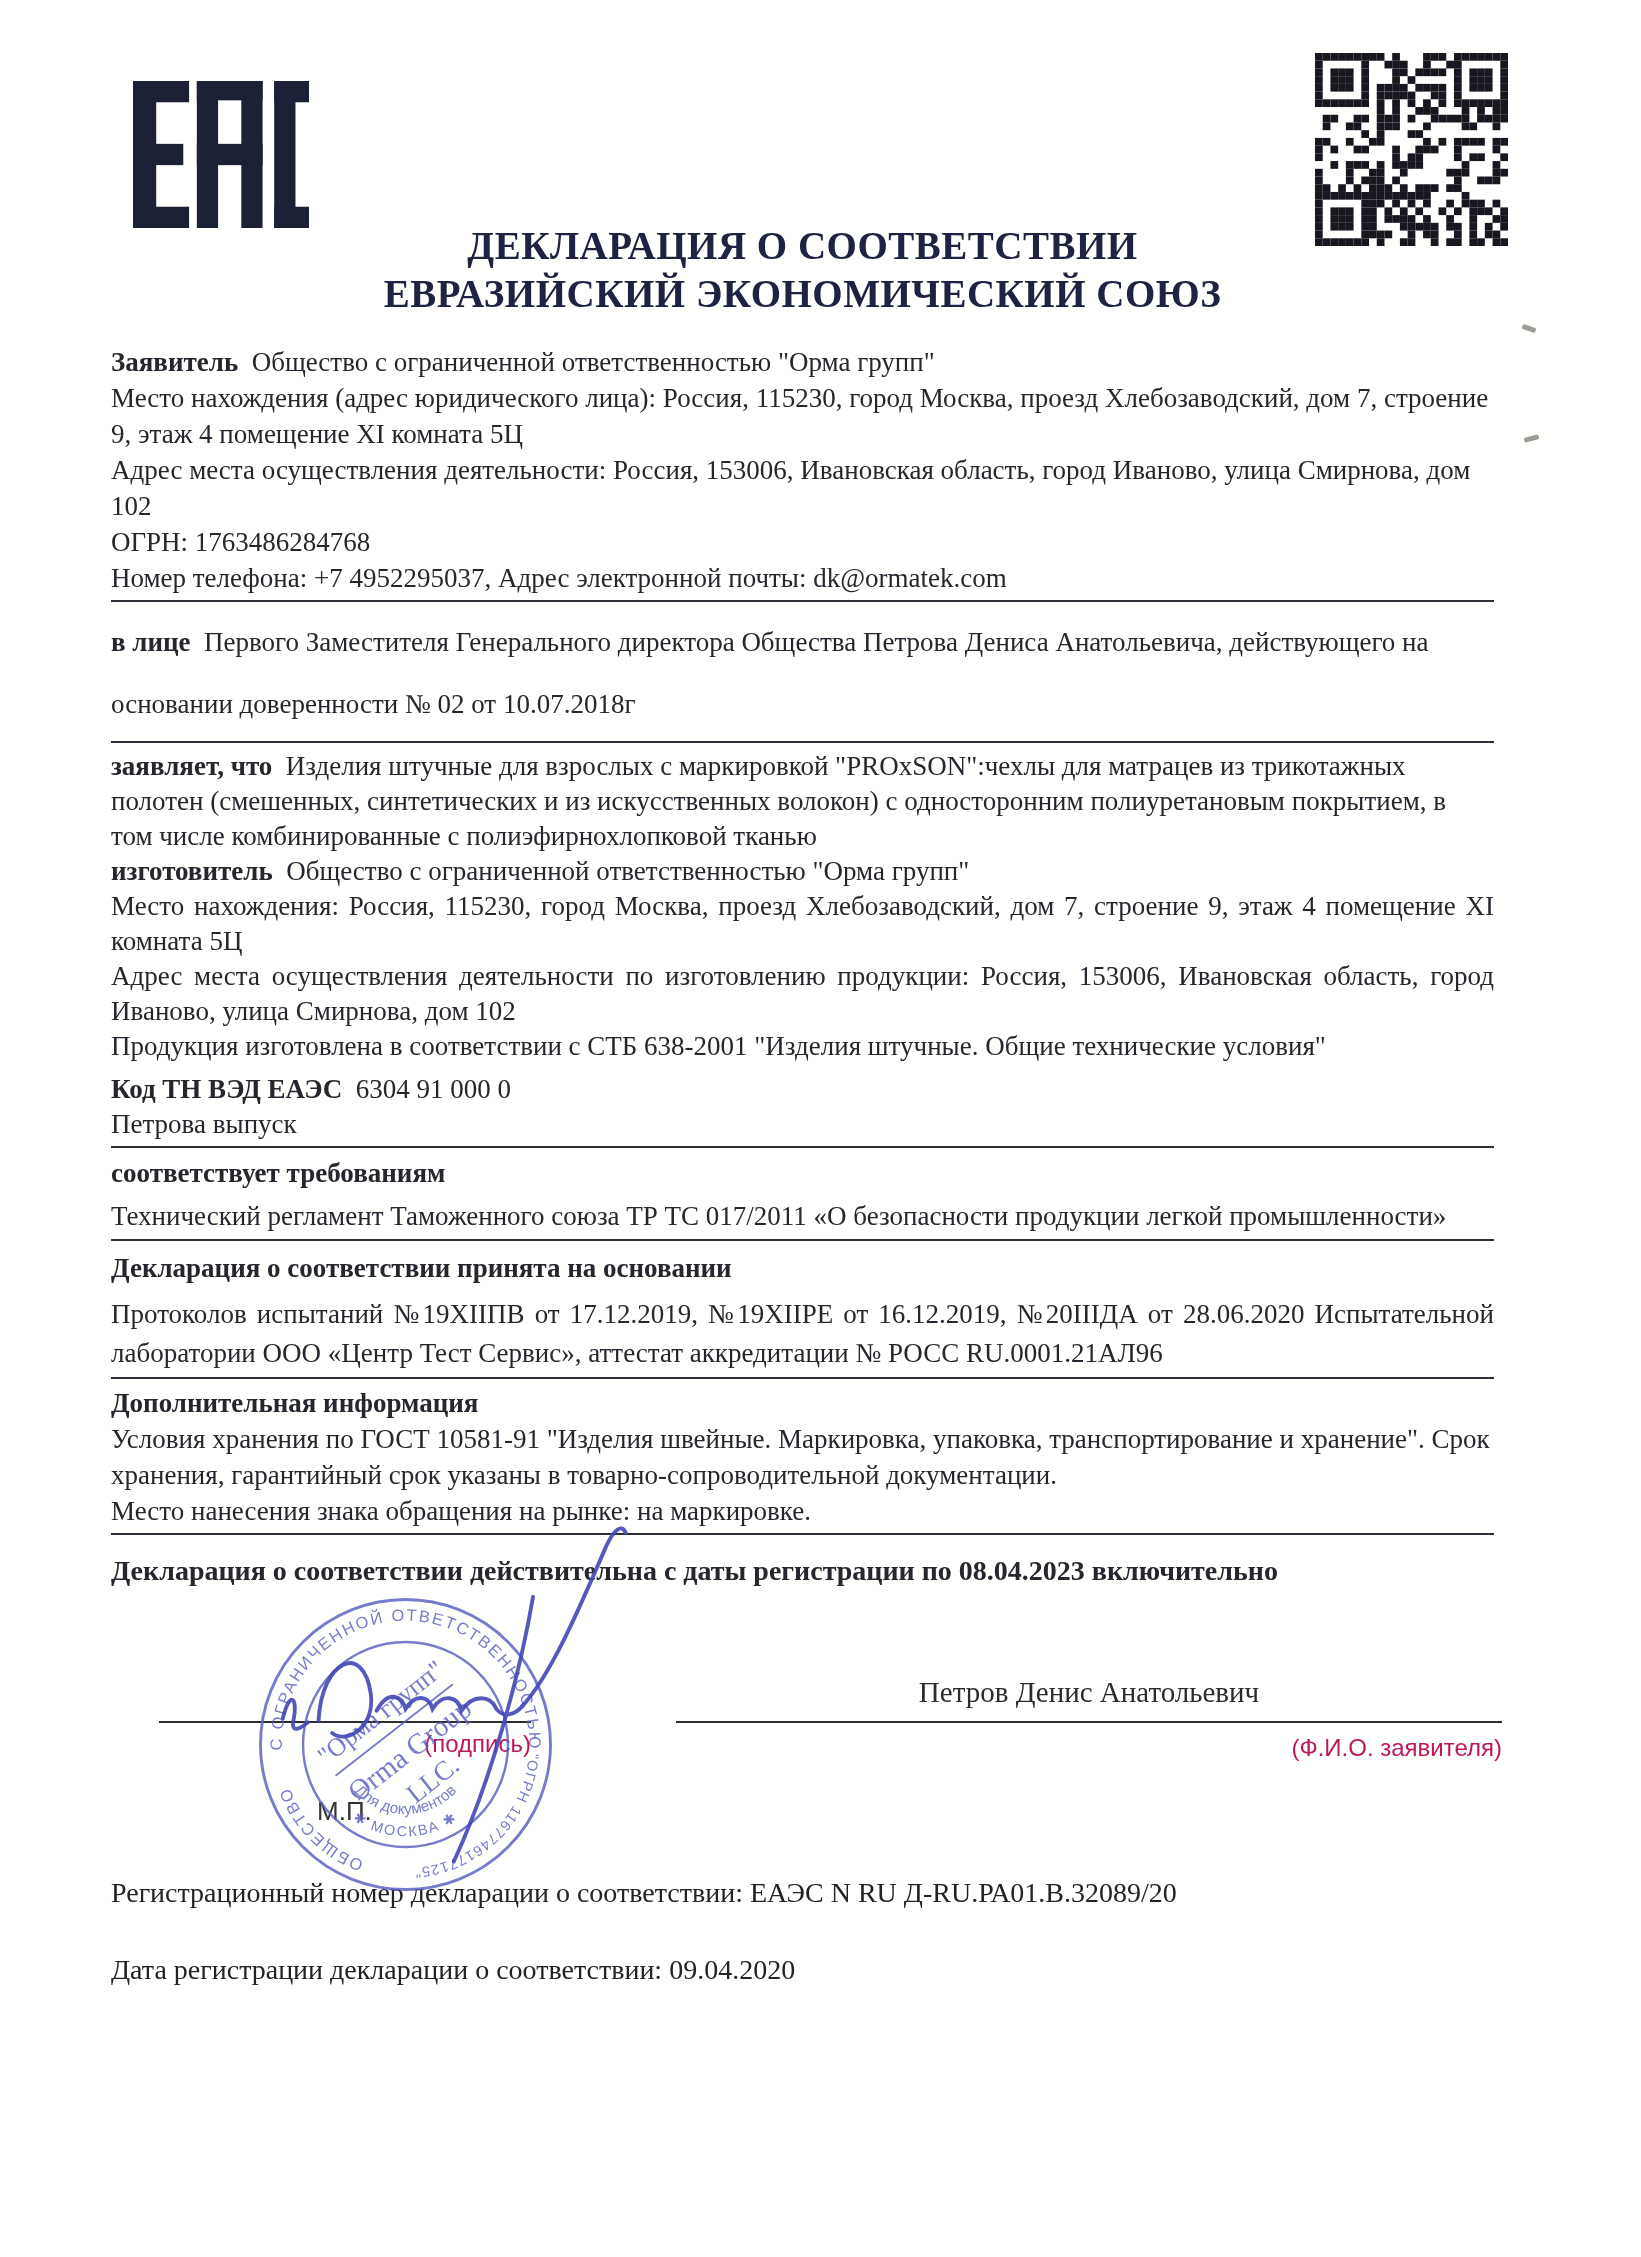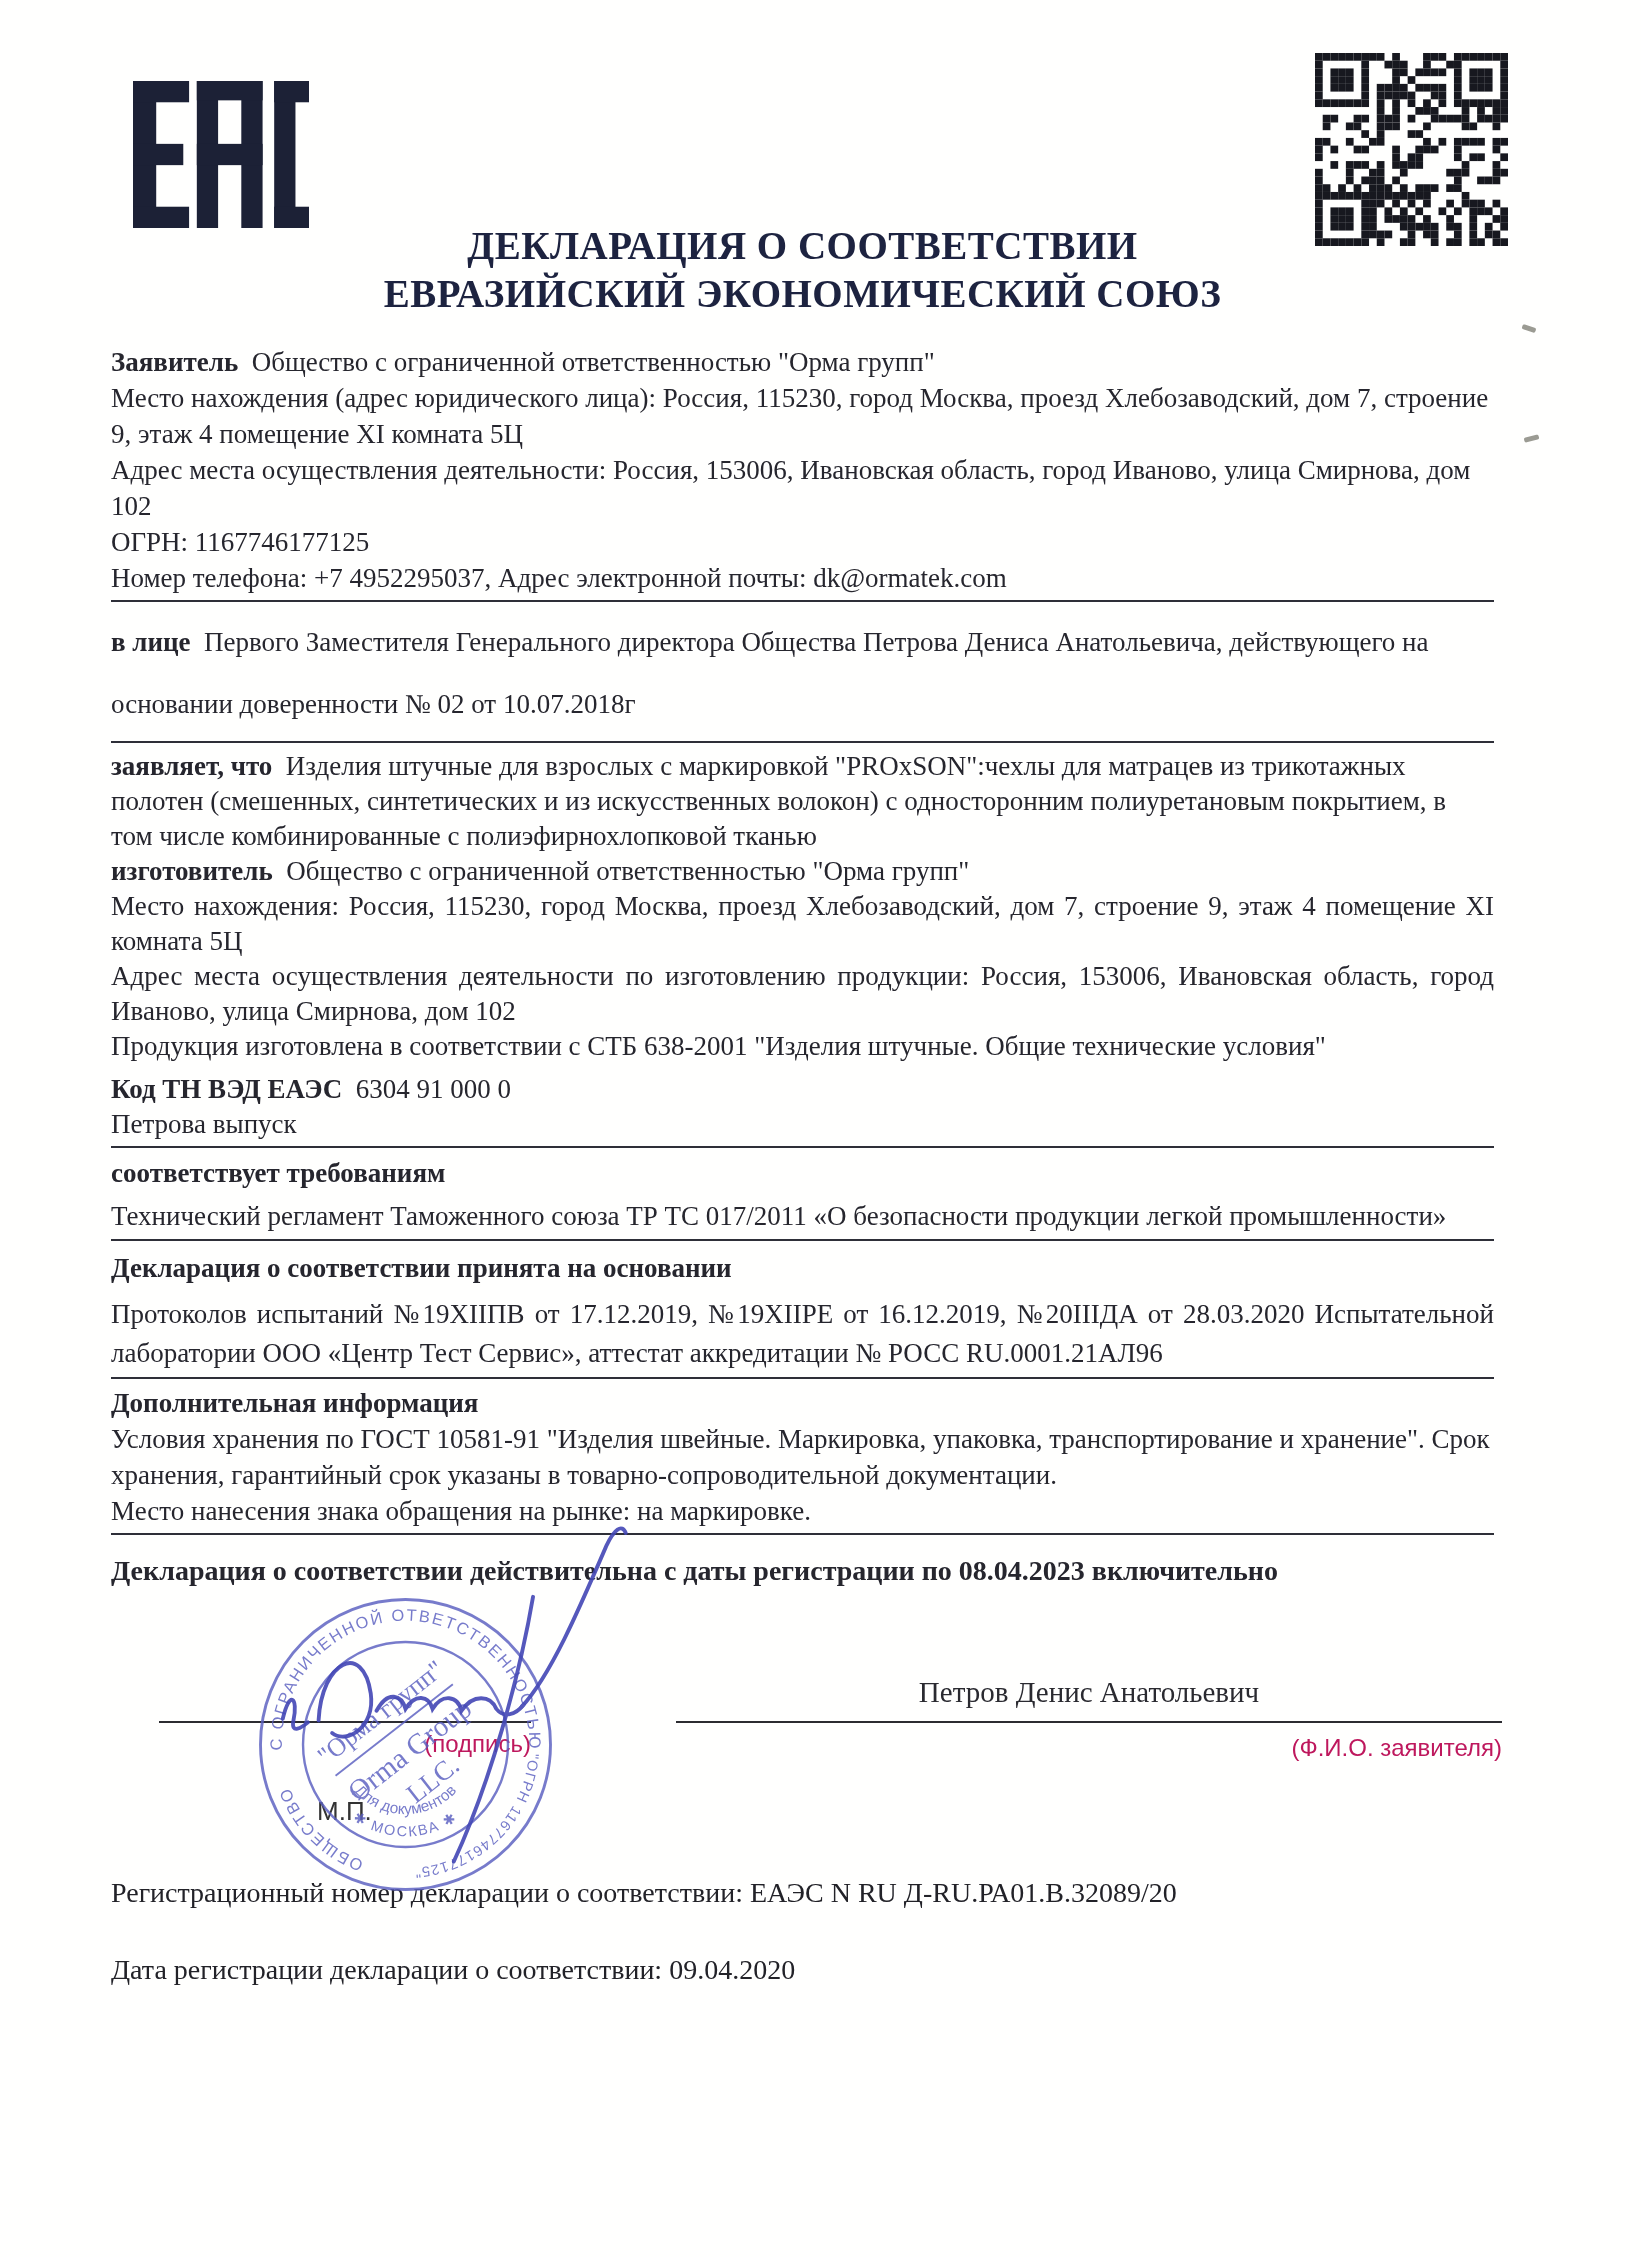--- a/index.html
+++ b/index.html
@@ -402,21 +402,21 @@
     <div>ДЕКЛАРАЦИЯ О СООТВЕТСТВИИ</div>
     <div>ЕВРАЗИЙСКИЙ ЭКОНОМИЧЕСКИЙ СОЮЗ</div>
   </div>
 
   <div class="docbody">
 
     <div class="sec-applicant">
       <p><span class="lbl">Заявитель</span><span>Общество с ограниченной ответственностью "Орма групп"</span></p>
       <p>Место нахождения (адрес юридического лица): Россия, 115230, город Москва, проезд Хлебозаводский, дом 7, строение 9, этаж 4 помещение XI комната 5Ц</p>
       <p>Адрес места осуществления деятельности: Россия, 153006, Ивановская область, город Иваново, улица Смирнова, дом 102</p>
-      <p>ОГРН: 1167746177125</p>
+      <p>ОГРН: 1763486284768</p>
       <p>Номер телефона: +7 4952295037, Адрес электронной почты: dk@ormatek.com</p>
     </div>
     <div class="rule"></div>
 
     <div class="sec-repr">
       <p><span class="lbl">в лице</span><span>Первого Заместителя Генерального директора Общества Петрова Дениса Анатольевича, действующего на основании доверенности № 02 от 10.07.2018г</span></p>
     </div>
     <div class="rule"></div>
 
     <div class="sec-declare">
@@ -431,21 +431,21 @@
     <div class="rule"></div>
 
     <div class="sec-comply">
       <p class="b head">соответствует требованиям</p>
       <p>Технический регламент Таможенного союза ТР ТС 017/2011 «О безопасности продукции легкой промышленности»</p>
     </div>
     <div class="rule"></div>
 
     <div class="sec-basis">
       <p class="b head">Декларация о соответствии принята на основании</p>
-      <p class="j">Протоколов испытаний №19ХIIПВ от 17.12.2019, №19ХIIРЕ от 16.12.2019, №20IIIДА от 28.03.2020 Испытательной лаборатории ООО «Центр Тест Сервис», аттестат аккредитации № РОСС RU.0001.21АЛ96</p>
+      <p class="j">Протоколов испытаний №19ХIIПВ от 17.12.2019, №19ХIIРЕ от 16.12.2019, №20IIIДА от 28.06.2020 Испытательной лаборатории ООО «Центр Тест Сервис», аттестат аккредитации № РОСС RU.0001.21АЛ96</p>
     </div>
     <div class="rule"></div>
 
     <div class="sec-add">
       <p class="b">Дополнительная информация</p>
       <p>Условия хранения по ГОСТ 10581-91 "Изделия швейные. Маркировка, упаковка, транспортирование и хранение". Срок хранения, гарантийный срок указаны в товарно-сопроводительной документации.</p>
       <p>Место нанесения знака обращения на рынке: на маркировке.</p>
     </div>
     <div class="rule"></div>
 

